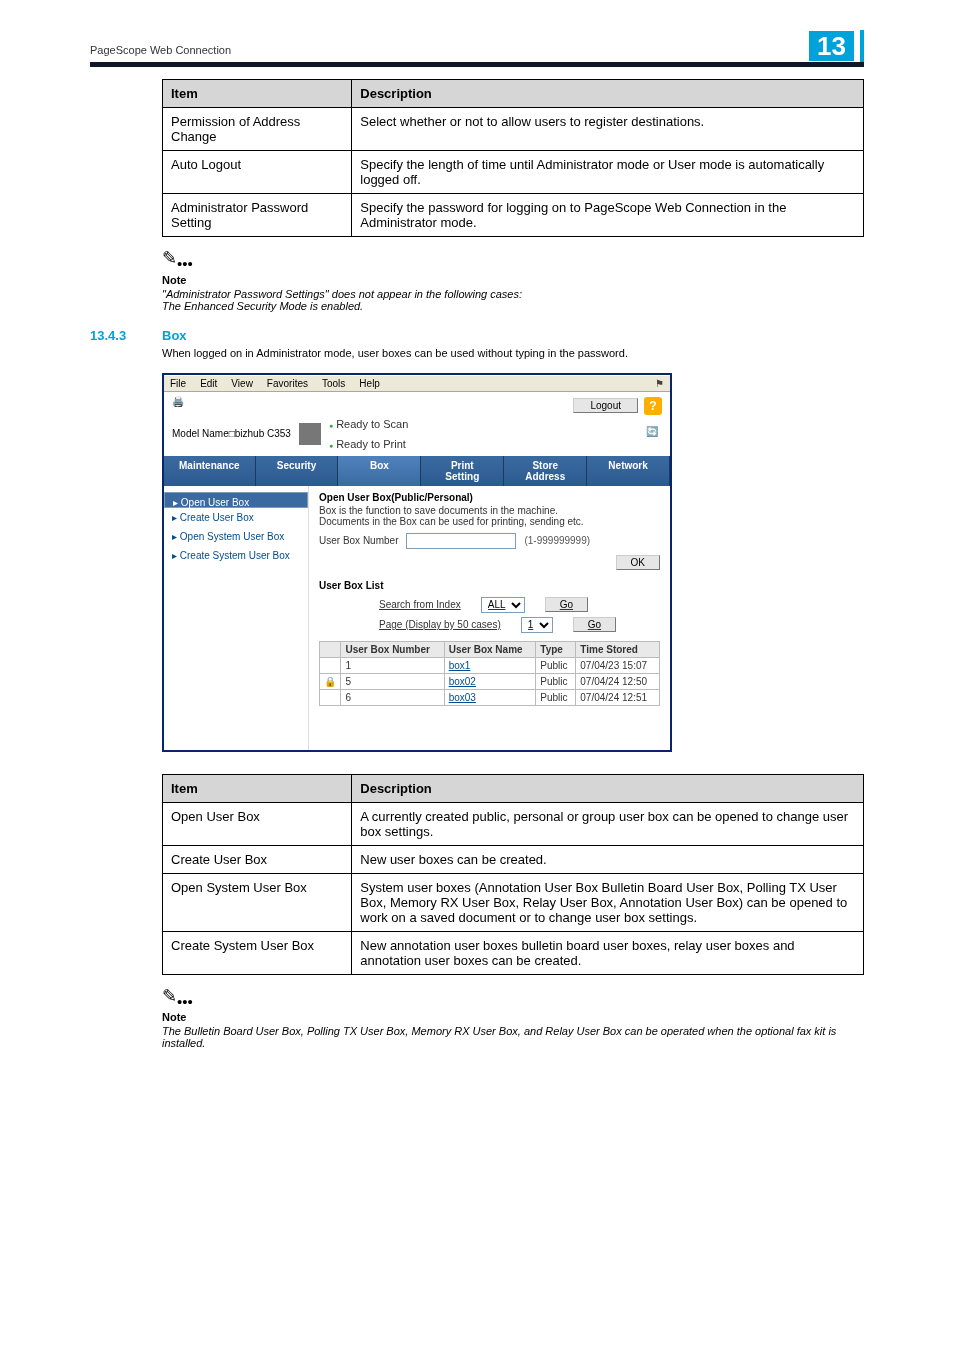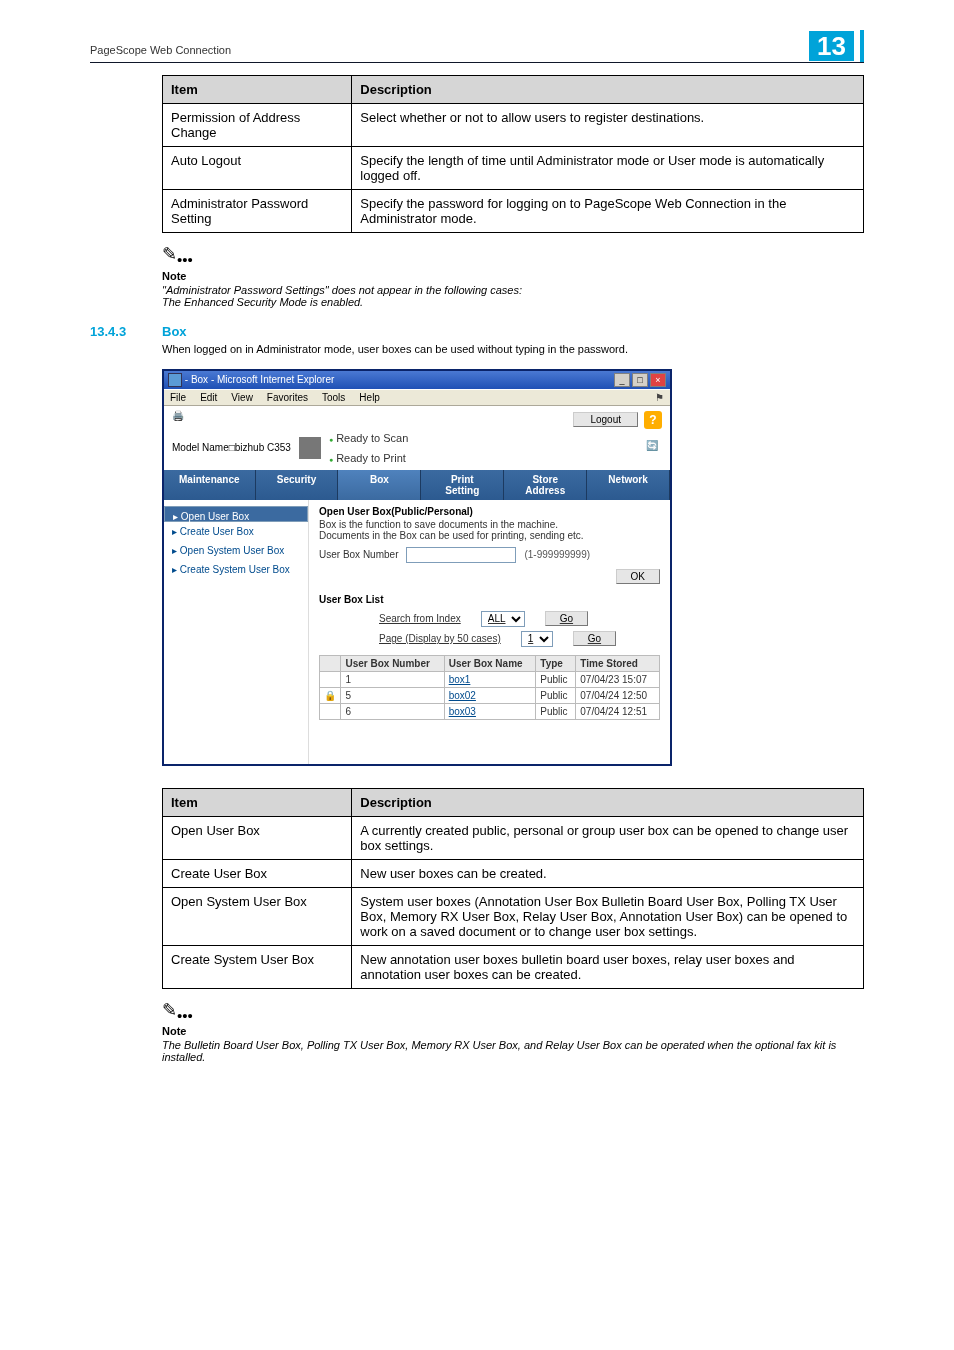--- a/index.html
+++ b/index.html
@@ -9,21 +9,21 @@
     font-family: Arial, Helvetica, sans-serif;
     font-size: 12px;
     color: #000;
     width: 954px;
   }
   .page { padding: 30px 90px 60px 90px; position: relative; }
   .running-head {
     display: flex;
     justify-content: space-between;
     align-items: flex-end;
-    border-bottom: 1px solid #0f172a;
+    border-bottom: 5px solid #0f172a;
     margin-bottom: 12px;
     padding-bottom: 0;
   }
   .running-head .left { font-size: 11px; color: #333; padding-bottom: 6px; }
   .chapnum {
     display: flex;
     align-items: center;
     gap: 6px;
   }
   .chapnum .numbox {
@@ -161,31 +161,20 @@
   </div>
 
   <div class="sec-heading">
     <div class="num">13.4.3</div>
     <div class="title">Box</div>
   </div>
   <div class="sec-body-text">When logged on in Administrator mode, user boxes can be used without typing in the password.</div>
 
   <div class="screenshot-wrap">
     <div class="window">
-      <div class="titlebar">
-        <div>
-          <span class="icon"></span>
-          <span class="t"> - Box - Microsoft Internet Explorer</span>
-        </div>
-        <div class="winbtns">
-          <div class="winbtn">_</div>
-          <div class="winbtn">□</div>
-          <div class="winbtn close">×</div>
-        </div>
-      </div>
       <div class="menubar">
         <span>File</span>
         <span>Edit</span>
         <span>View</span>
         <span>Favorites</span>
         <span>Tools</span>
         <span>Help</span>
         <span>⚑</span>
       </div>
       <div class="ie-content">

